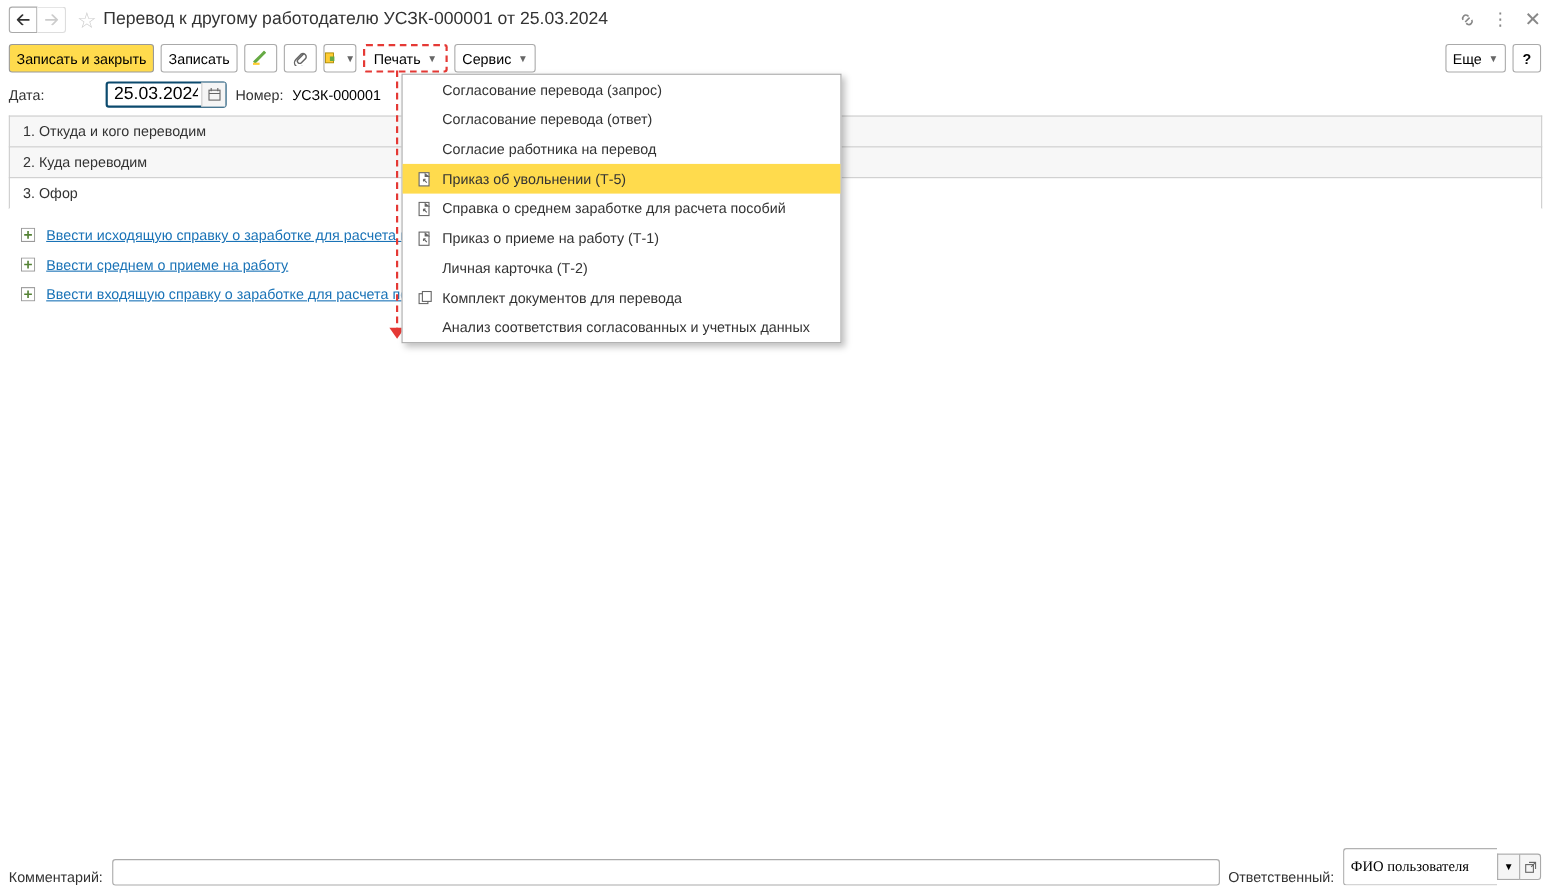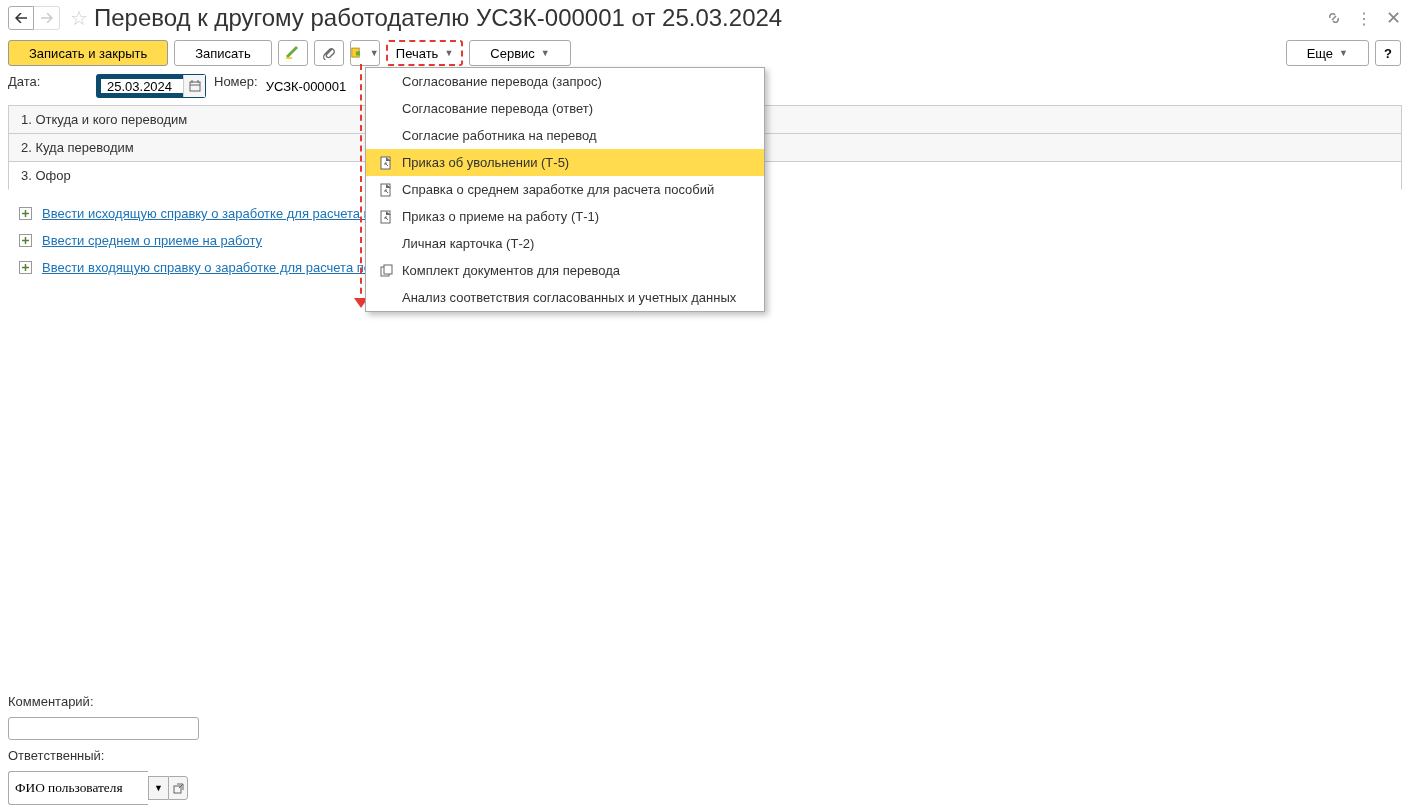--- a/index.html
+++ b/index.html
@@ -26,65 +26,65 @@
     background: #fff;
     display: inline-flex;
     align-items: center;
     justify-content: center;
     cursor: pointer;
   }
   .nav-btn.disabled { color: #ccc; border-color: #ddd; }
   .nav-left { border-radius: 3px 0 0 3px; }
   .nav-right { border-radius: 0 3px 3px 0; border-left: none; }
   .star-icon { margin: 0 6px 0 10px; color: #ccc; font-size: 20px; cursor: pointer; }
-  .title { font-size: 24px; font-weight: normal; flex: 1; }
+  .title { font-size: 16px; font-weight: normal; flex: 1; }
   .header-right { display: flex; align-items: center; gap: 14px; }
   .header-icon { color: #888; cursor: pointer; font-size: 16px; }
   .close-icon { color: #888; cursor: pointer; font-size: 18px; }
   
   .toolbar {
     display: flex;
     align-items: center;
     padding: 4px 8px;
     gap: 6px;
     height: 34px;
   }
   .btn {
     border: 1px solid #aaa;
     background: #fff;
-    padding: 4px 20px;
+    padding: 4px 6px;
     font-size: 13px;
     border-radius: 3px;
     cursor: pointer;
     display: inline-flex;
     align-items: center;
     height: 26px;
     gap: 4px;
   }
   .btn-primary { background: #ffdb4d; border-color: #999; }
   .btn-icon { width: 30px; padding: 0; justify-content: center; }
   .btn-print { border: 2px dashed #e53935; padding: 3px 8px; }
   .caret { font-size: 9px; color: #666; margin-left: 2px; }
   .toolbar-spacer { flex: 1; }
   .btn-help { width: 26px; padding: 0; justify-content: center; font-weight: bold; }
   
   .form-row {
     display: flex;
-    align-items: flex-start;
+    align-items: center;
     padding: 4px 8px;
     gap: 8px;
     height: 32px;
   }
   .label { font-size: 13px; }
   .label-date { width: 80px; }
   .input-wrap { position: relative; display: inline-flex; align-items: center; }
   .text-input {
-    border: 5px solid #0c4a6e;
+    border: 2px solid #0c4a6e;
     padding: 3px 6px;
-    font-size: 13px;
+    font-size: 16px;
     border-radius: 3px;
     height: 24px;
   }
   .date-input { width: 110px; padding-right: 24px; }
   .cal-btn {
     position: absolute;
     right: 1px; top: 1px;
     width: 22px; height: 22px;
     border: none;
     border-left: 1px solid #ccc;
@@ -189,26 +189,25 @@
     border-right: 7px solid transparent;
     border-top: 10px solid #e53935;
     z-index: 5;
   }
   
   .footer {
     position: absolute;
     bottom: 0;
     left: 0; right: 0;
     display: flex;
-    align-items: flex-start;
+    align-items: flex-end;
     padding: 6px 8px;
     gap: 8px;
     background: #fff;
     border-top: 0;
-    flex-direction: column;
   }
   .comment-input {
     flex: 1;
     border: 1px solid #aaa;
     padding: 3px 6px;
     height: 24px;
     border-radius: 3px;
   }
   .resp-wrap { display: flex; align-items: center; }
   .resp-input {

